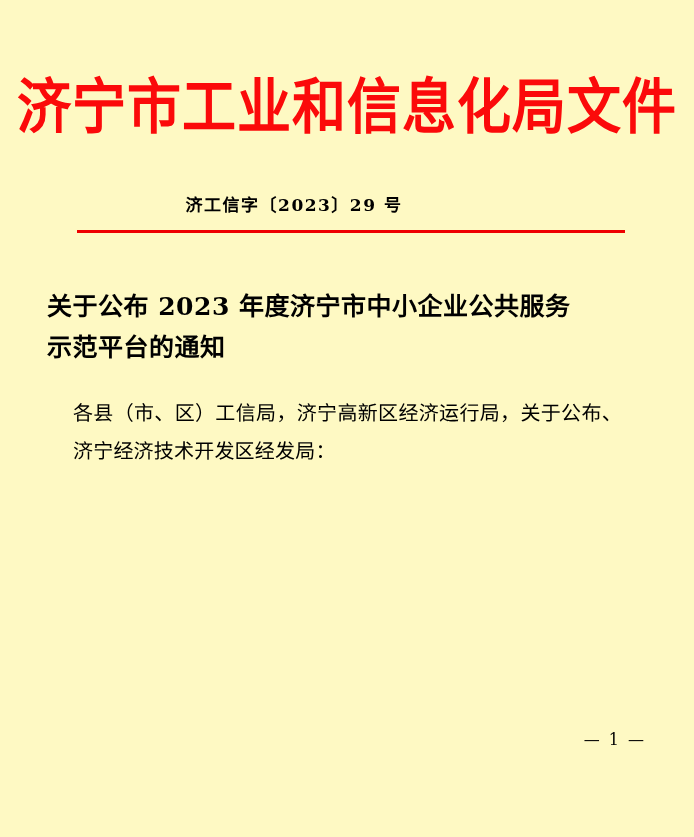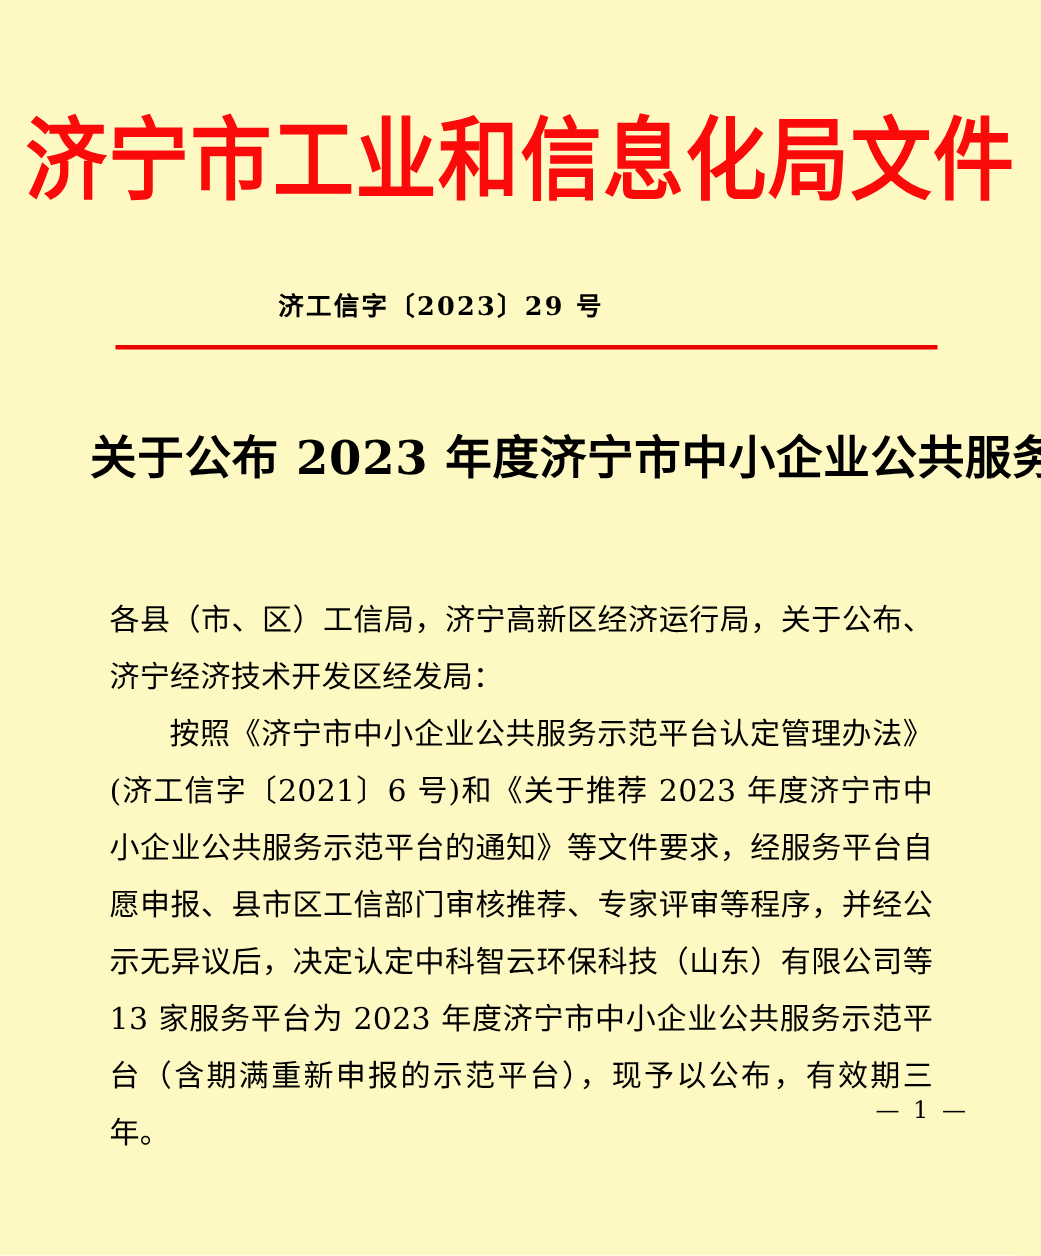--- a/index.html
+++ b/index.html
@@ -62,25 +62,25 @@
     left: 77px;
     top: 230px;
     width: 548px;
     height: 3px;
     background: #ee0000;
   }
 
   
   .doc-title {
     position: absolute;
-    left: 60px;
+    left: 47px;
     top: 286px;
     width: 600px;
-    text-align: right;
-    font-size: 31px;
+    text-align: left;
+    font-size: 25px;
     font-weight: bold;
     line-height: 41px;
     letter-spacing: 0.5px;
   }
   .doc-title .title-line {
     display: block;
     white-space: nowrap;
   }
 
   
@@ -124,22 +124,22 @@
 <div class="page">
 
   <div class="masthead">济宁市工业和信息化局文件</div>
 
   <div class="doc-number">济工信字〔2023〕29 号</div>
 
   <div class="red-rule"></div>
 
   <div class="doc-title">
     <span class="title-line">关于公布 2023 年度济宁市中小企业公共服务</span>
+    <span class="title-line">示范平台的通知</span>
   </div>
 
   <div class="body-block">
     <p class="justified">各县（市、区）工信局，济宁高新区经济运行局，关于公布、济宁经济技术开发区经发局：</p>
-    <p class="indent justified">按照《济宁市中小企业公共服务示范平台认定管理办法》(济工信字〔2021〕6 号)和《关于推荐 2023 年度济宁市中小企业公共服务示范平台的通知》等文件要求，经服务平台自愿申报、县市区工信部门审核推荐、专家评审等程序，并经公示无异议后，决定认定中科智云环保科技（山东）有限公司等 13 家服务平台为 2023 年度济宁市中小企业公共服务示范平台（含期满重新申报的示范平台），现予以公布，有效期三年。</p>
   </div>
 
   <div class="page-number">— 1 —</div>
 
 </div>
 
 </body></html>

